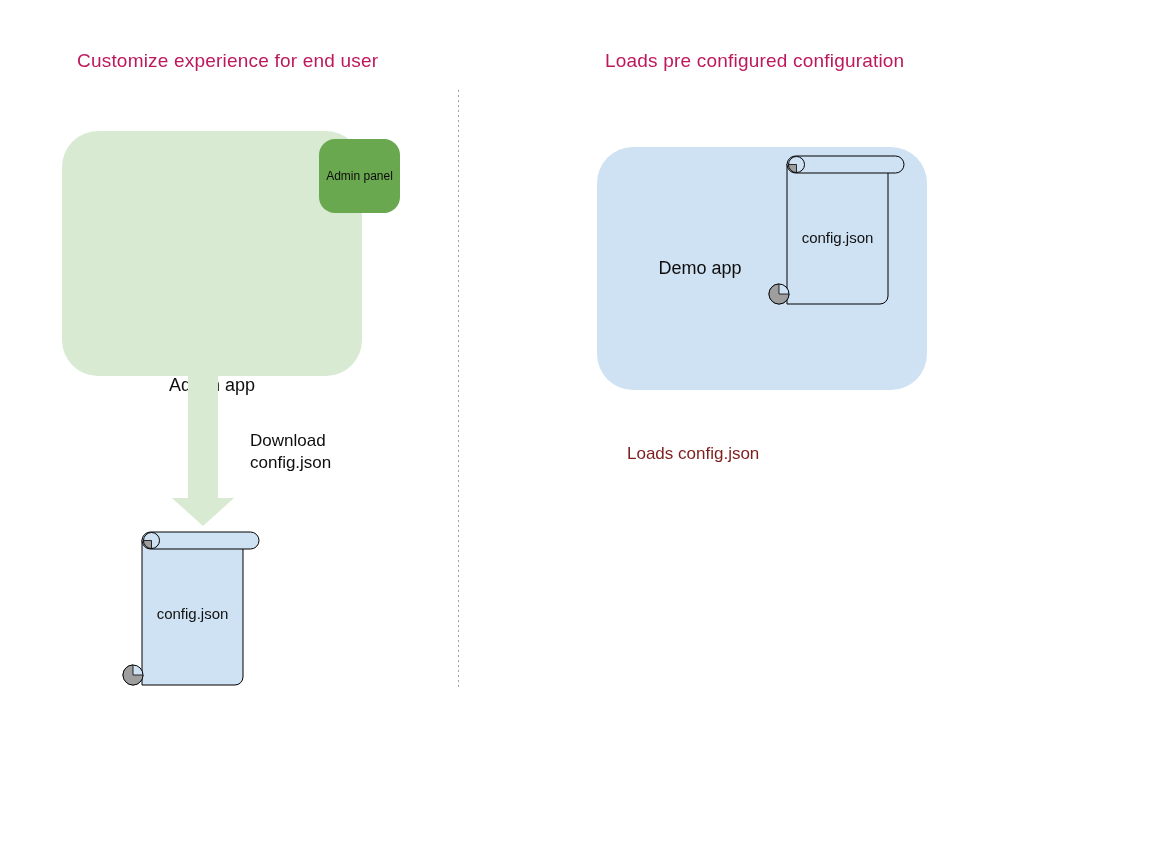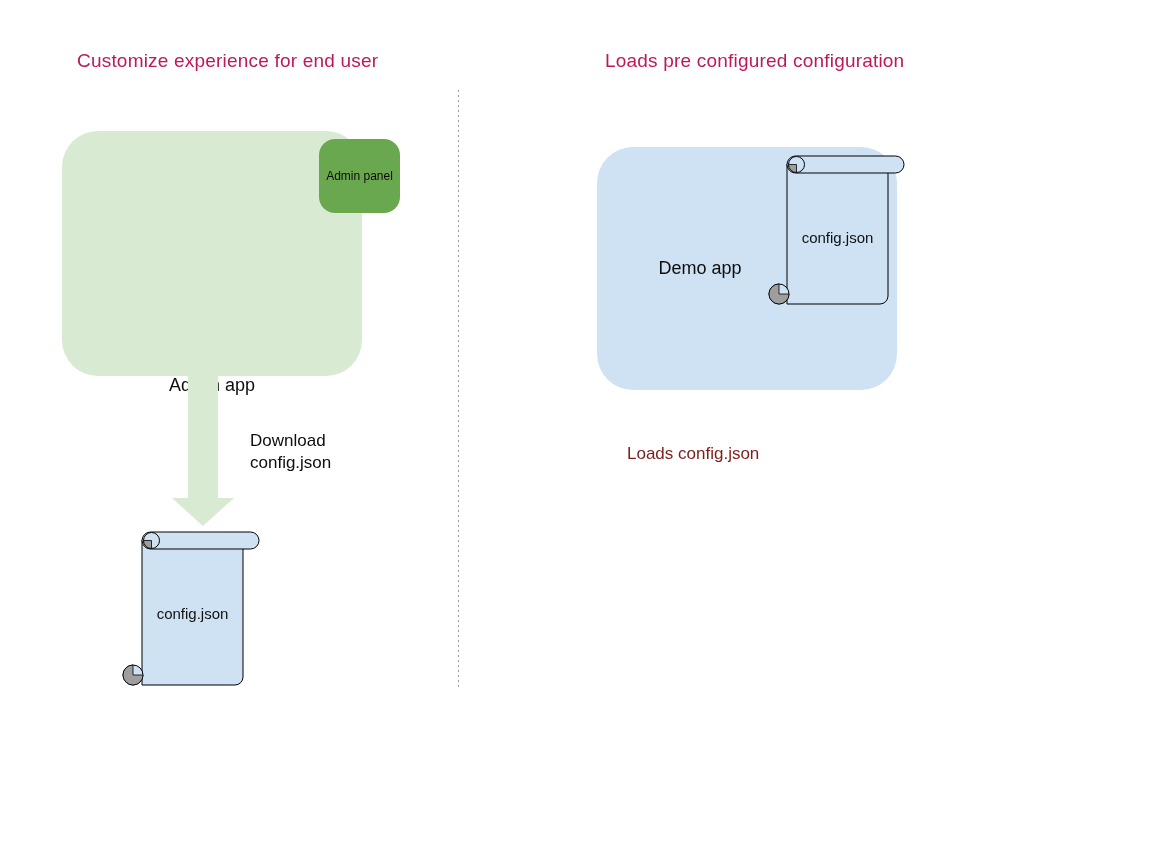--- a/index.html
+++ b/index.html
@@ -59,20 +59,21 @@
     font-size:17px;line-height:22px;
     color:#0e0e0e;
     margin-top:20px;
   }
   .demo-box{
     position:absolute;
     left:597px;top:147px;
     width:300px;height:243px;
     background:#cfe2f3;
     border-radius:36px;
+    padding-left:30px;
   }
   .demo-app-label{
     position:absolute;
     left:0;top:111px;width:206px;
     text-align:center;
     font-size:18px;
     color:#0e0e0e;
   }
   .scroll{position:absolute;width:150px;height:170px;}
   .scroll-left{left:120px;top:524px;}

